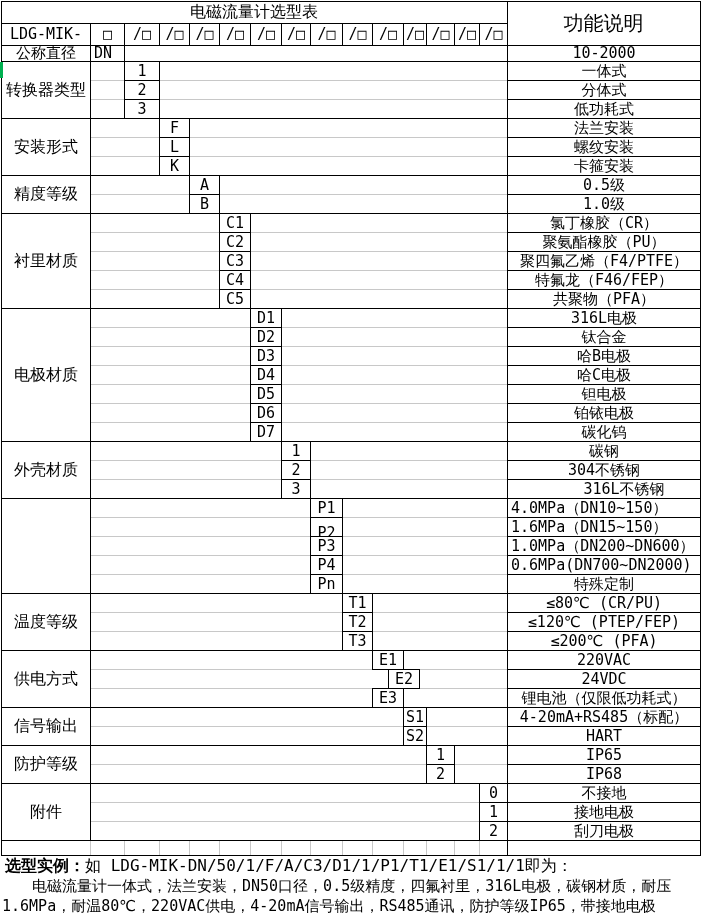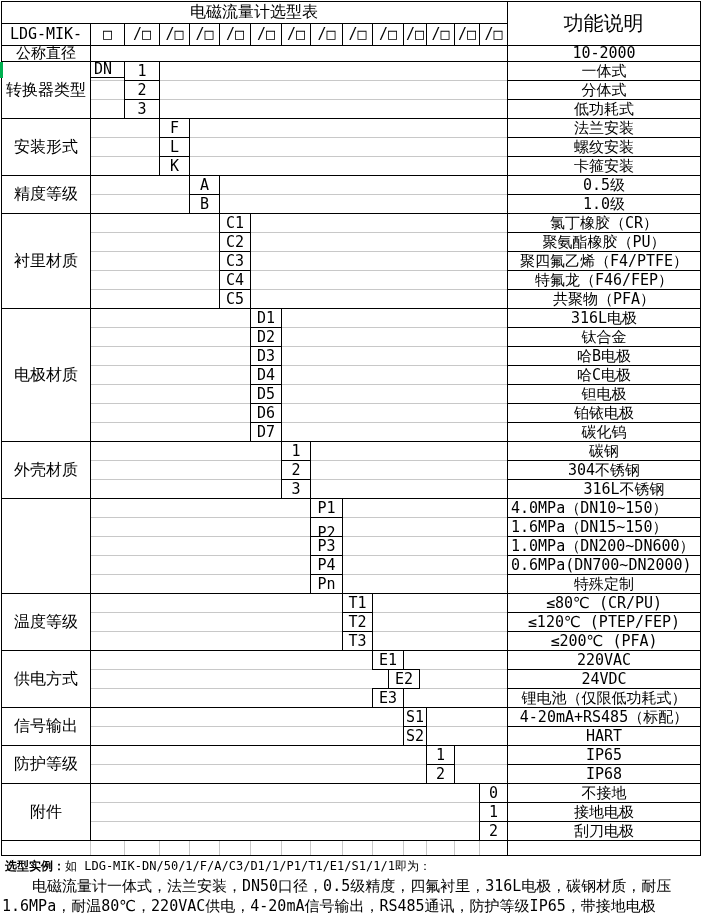--- a/index.html
+++ b/index.html
@@ -17,26 +17,26 @@
   .lbl {
     position:absolute; border:1px solid #000; background:transparent;
     display:flex; align-items:center; justify-content:center;
     font-size:16px; white-space:nowrap;
   }
   .desc {
     position:absolute; display:flex; align-items:center; justify-content:center;
     font-size:15px; line-height:1; white-space:nowrap;
   }
   .desc.left { justify-content:flex-start; padding-left:3px; }
-  .code-left { justify-content:flex-start; padding-left:3px;margin-top:16px; }
+  .code-left { justify-content:flex-start; padding-left:3px; }
   .free { position:absolute; display:flex; align-items:center; justify-content:center; white-space:nowrap; }
   .title { font-size:16px; }
   .fn { font-size:20px; }
   #marker { position:absolute; left:0; top:62px; width:3px; height:16px; }
-  #example-line { position:absolute; left:5px; top:856px; width:698px; height:20px; font-size:12px; line-height:20px; white-space:nowrap; }
+  #example-line { position:absolute; left:5px; top:856px; width:698px; height:20px; font-size:16px; line-height:20px; white-space:nowrap; }
   #example-line b { font-weight:bold; }
   #example-body { position:absolute; left:2px; top:876px; width:701px; height:40px; font-size:15px; line-height:20px; text-indent:2em; }
 </style>
 </head>
 <body>
 
 <div id="wrap">
   <div id="lines">
       <div style="position: absolute; left: 1px; top: 1px; width: 700px; height: 1px; background: rgb(0, 0, 0);"></div>
       <div style="position: absolute; left: 1px; top: 45px; width: 700px; height: 1px; background: rgb(0, 0, 0);"></div>

